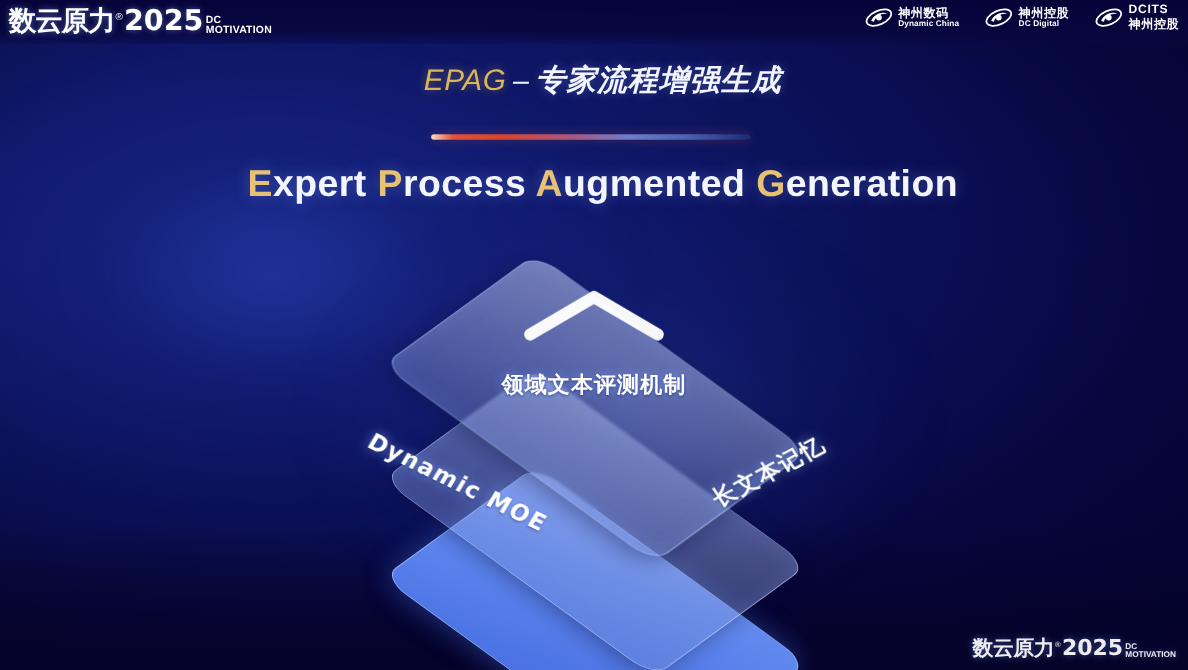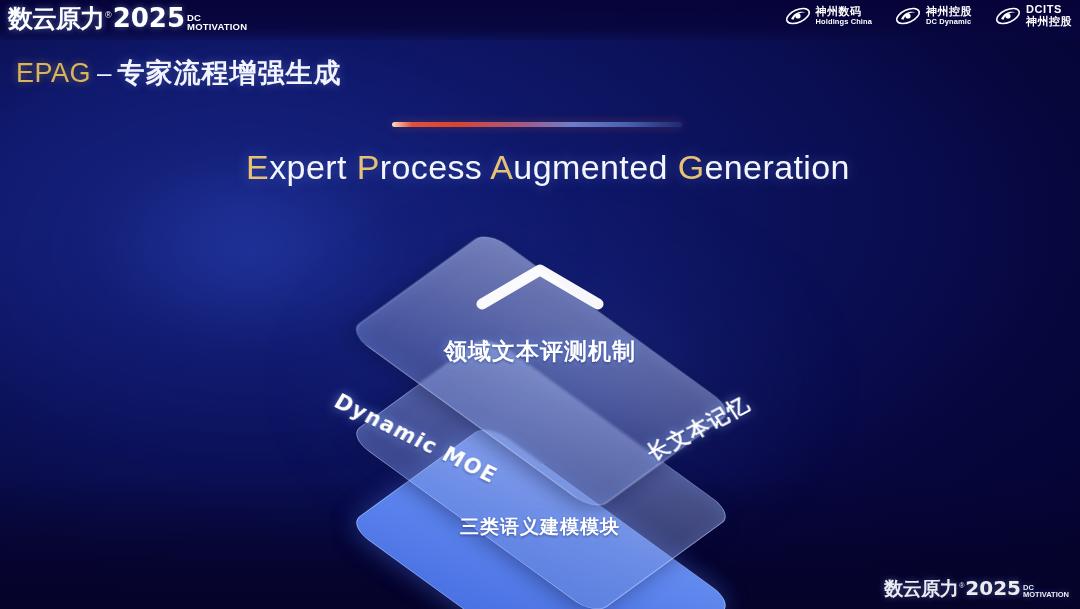--- a/index.html
+++ b/index.html
@@ -85,21 +85,21 @@
   }
   .logo-txt{display:flex;flex-direction:column;line-height:1.05;color:#fff;}
   .logo-txt .cn{font-size:11px;font-weight:700;letter-spacing:0.5px;
     font-family:"DejaVu Sans","Liberation Sans",sans-serif;}
   .logo-txt .en{font-size:7.5px;font-weight:700;letter-spacing:0.1px;}
   .logo-txt .big{font-size:11px;font-weight:700;letter-spacing:0.6px;}
 
   
   .epag-title{
     position:absolute;left:16px;right:0;top:55px;
-    white-space:nowrap;
+    text-align:center;white-space:nowrap;font-style:italic;
   }
   .epag-title .gold{
     font-size:27px;font-weight:400;color:#d9b55c;
     text-shadow:0 0 9px rgba(217,181,92,0.45);
     letter-spacing:0.5px;
   }
   .epag-title .dash{font-size:26px;color:#eef0ff;padding:0 6px;}
   .epag-title .cn{
     font-size:27px;font-weight:700;color:#f2f4ff;
     font-family:"DejaVu Sans","Liberation Sans",sans-serif;
@@ -110,21 +110,21 @@
   .rule{
     position:absolute;left:392px;top:122px;width:290px;height:5px;
     border-radius:3px;
     background:linear-gradient(to right,#ffd9c0 0%,#e0503a 7%,#d8452f 22%,#a55a83 45%,#6d7ec9 62%,#4a63b4 80%,#1e2a72 100%);
     box-shadow:0 0 10px rgba(200,90,70,0.35);
   }
 
   .eng-title{
     position:absolute;left:16px;right:0;top:148px;
     text-align:center;white-space:nowrap;
-    font-size:34px;font-weight:400;letter-spacing:0.4px;
+    font-size:34px;font-weight:700;letter-spacing:0.4px;
     color:#f4f6ff;
     text-shadow:0 0 14px rgba(130,160,255,0.40);
   }
   .eng-title .cap{color:#e8c273;}
 
   
   .stack{
     position:absolute;left:50%;top:228px;
     transform:translateX(-50%);
     width:520px;height:340px;
@@ -166,21 +166,21 @@
   }
   .chevron svg{display:block;width:100%;height:100%;}
 
   
   .lbl{
     position:absolute;left:0;width:100%;text-align:center;
     color:#ffffff;font-weight:700;white-space:nowrap;
     font-family:"DejaVu Sans","Liberation Sans",sans-serif;
     text-shadow:0 0 10px rgba(120,160,255,0.70), 0 1px 3px rgba(10,14,60,0.6);
   }
-  .lbl-top{top:108px;font-size:23px;letter-spacing:1px;}
+  .lbl-top{top:108px;font-size:20px;letter-spacing:1px;}
   .lbl-bot{top:286px;font-size:19px;letter-spacing:1px;}
 
   .lbl-side{
     position:absolute;color:#ffffff;font-weight:700;white-space:nowrap;
     font-family:"DejaVu Sans","Liberation Sans",sans-serif;
     text-shadow:0 0 10px rgba(130,165,255,0.75), 0 1px 3px rgba(10,14,60,0.55);
   }
   .lbl-moe{
     left:56px;top:160px;
     font-size:21px;letter-spacing:1.4px;
@@ -245,35 +245,35 @@
     <div class="logo-unit">
       <span class="logo-mark">
         <svg viewBox="0 0 26 24" xmlns="http://www.w3.org/2000/svg">
           <ellipse cx="13" cy="12" rx="12" ry="6.2" fill="none" stroke="#ffffff" stroke-width="1.6" transform="rotate(-24 13 12)"></ellipse>
           <path d="M6 15 C9 8, 17 6, 21 9 C17 7.6, 10.5 10, 8.5 15.8 Z" fill="#ffffff"></path>
           <circle cx="13" cy="12" r="2.6" fill="#ffffff"></circle>
         </svg>
       </span>
       <span class="logo-txt">
         <span class="cn">神州数码</span>
-        <span class="en">Holdings China</span>
+        <span class="en">Dynamic China</span>
       </span>
     </div>
 
     <div class="logo-unit">
       <span class="logo-mark">
         <svg viewBox="0 0 26 24" xmlns="http://www.w3.org/2000/svg">
           <ellipse cx="13" cy="12" rx="12" ry="6.2" fill="none" stroke="#ffffff" stroke-width="1.6" transform="rotate(-24 13 12)"></ellipse>
           <path d="M6 15 C9 8, 17 6, 21 9 C17 7.6, 10.5 10, 8.5 15.8 Z" fill="#ffffff"></path>
           <circle cx="13" cy="12" r="2.6" fill="#ffffff"></circle>
         </svg>
       </span>
       <span class="logo-txt">
         <span class="cn">神州控股</span>
-        <span class="en">DC Dynamic</span>
+        <span class="en">DC Digital</span>
       </span>
     </div>
 
     <div class="logo-unit">
       <span class="logo-mark">
         <svg viewBox="0 0 26 24" xmlns="http://www.w3.org/2000/svg">
           <ellipse cx="13" cy="12" rx="12" ry="6.2" fill="none" stroke="#ffffff" stroke-width="1.6" transform="rotate(-24 13 12)"></ellipse>
           <path d="M6 15 C9 8, 17 6, 21 9 C17 7.6, 10.5 10, 8.5 15.8 Z" fill="#ffffff"></path>
           <circle cx="13" cy="12" r="2.6" fill="#ffffff"></circle>
         </svg>
@@ -309,21 +309,20 @@
       <svg viewBox="0 0 140 56" xmlns="http://www.w3.org/2000/svg">
         <path d="M12 46 L70 12 L128 46" fill="none" stroke="#ffffff" stroke-width="11" stroke-linecap="round" stroke-linejoin="round" opacity="0.97"></path>
       </svg>
     </div>
 
     <div class="lbl lbl-top">领域文本评测机制</div>
 
     <div class="lbl-side lbl-moe">Dynamic MOE</div>
     <div class="lbl-side lbl-mem">长文本记忆</div>
 
-    <div class="lbl lbl-bot">三类语义建模模块</div>
 
   </div>
 
   <div class="watermark">
     <span class="wm-cn">数云原力</span>
     <span class="wm-reg">®</span>
     <span class="wm-year">2025</span>
     <span class="wm-dc">
       <span>DC</span>
       <span>MOTIVATION</span>

